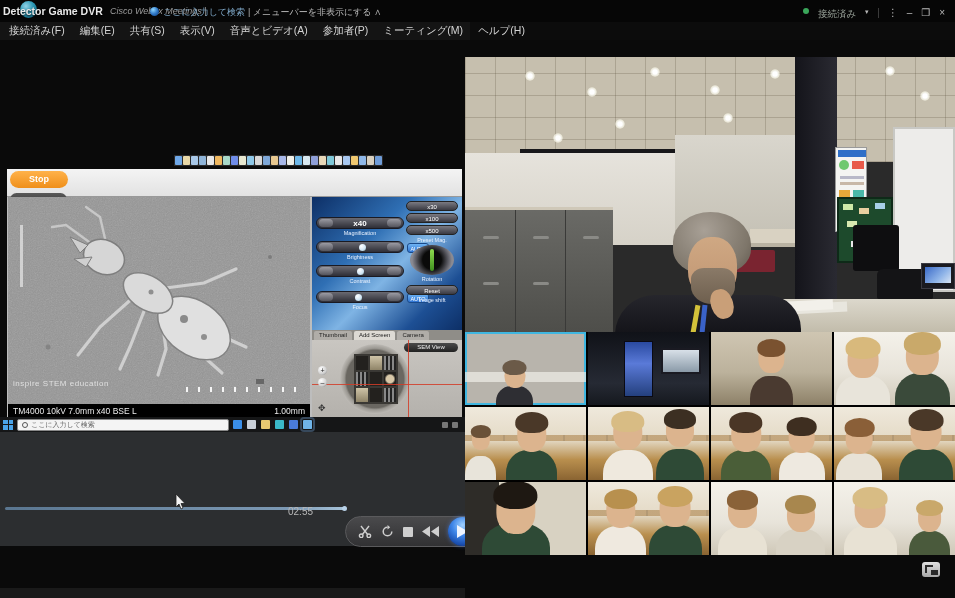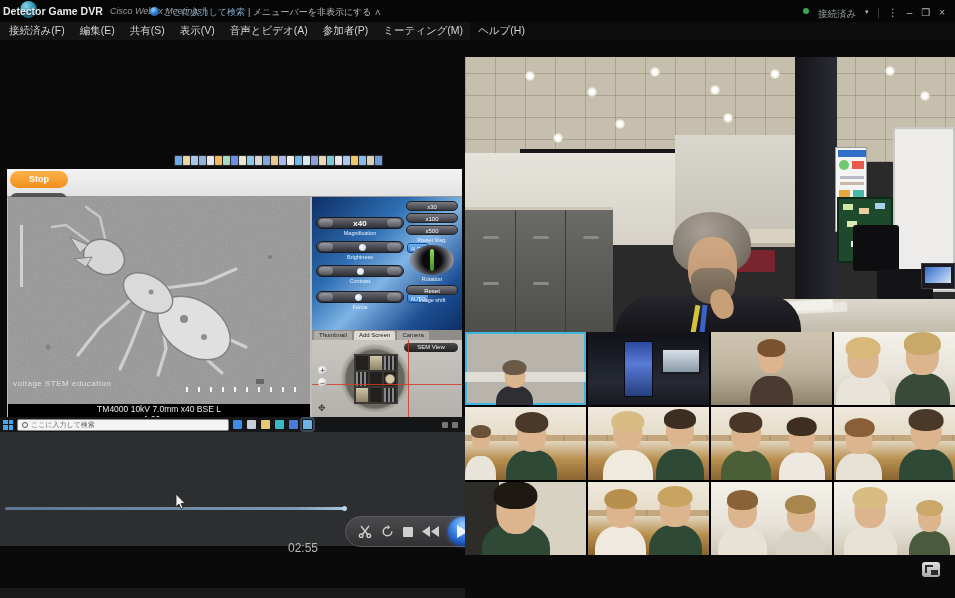--- a/index.html
+++ b/index.html
@@ -48,21 +48,21 @@
   .tbtn .lbl { font-size:5.5px; color:#333; margin-top:1px; white-space:nowrap; }
   .tb-sep { width:1px; height:22px; background:#aaa; margin:1px 1px 0 1px; }
 
   
   .sem-image { position:absolute; left:1px; top:28px; width:302px; height:207px; background:#8f8f8f; overflow:hidden; }
   .sem-image svg { display:block; }
   .sem-watermark { position:absolute; left:5px; bottom:16px; font-size:8px; color:rgba(235,235,235,.85); letter-spacing:.5px; }
   .sem-ruler { position:absolute; right:6px; bottom:12px; width:118px; height:5px;
       background:repeating-linear-gradient(90deg,#fff 0 2px,transparent 2px 12px); opacity:.9; }
   .sem-caption { position:absolute; left:1px; top:235px; width:302px; height:13px; background:#000;
-      display:flex; align-items:center; justify-content:space-between; padding:0 5px;flex-direction:column; }
+      display:flex; align-items:center; justify-content:space-between; padding:0 5px; }
   .sem-caption span { font-size:8.5px; color:#ececec; white-space:nowrap; }
 
   
   .blue-panel { position:absolute; left:305px; top:28px; width:150px; height:133px;
       background:linear-gradient(135deg,#0d2f66 0%, #2f6fb4 35%, #7fb4e4 55%, #1d4f94 80%, #0d2f66 100%); padding:4px 4px; }
   .bp-row { position:relative; height:20px; }
   .pill { position:relative; height:12px; border-radius:6px; background:linear-gradient(#6a6a72,#2e2e36);
       border:1px solid #1a1a22; color:#fff; font-size:7px; display:flex; align-items:center; justify-content:center; }
   .pill .endcap { position:absolute; top:1px; width:14px; height:8px; border-radius:5px; background:linear-gradient(#9a9aa2,#55555d); }
   .pill .endcap.l { left:2px; } .pill .endcap.r { right:2px; }
@@ -117,21 +117,21 @@
   .tb-tray { margin-left:auto; display:flex; gap:4px; align-items:center; padding-right:4px; }
   .tb-tray i { width:6px; height:6px; background:#777; border-radius:1px; }
 
   
   .share-desktop { position:absolute; left:0; top:392px; width:465px; height:114px; background:#2c2e30; }
   .cursor { position:absolute; left:175px; top:454px; width:11px; height:16px; z-index:4; }
   .progress { position:absolute; left:5px; top:507px; width:340px; height:3px; border-radius:2px;
       background:linear-gradient(90deg,#5a7690,#7d9ab5 85%,#a8c4da); }
   .progress .thumb { position:absolute; right:-2px; top:-1px; width:5px; height:5px; border-radius:50%; background:#b9d2e8; }
 
-  .player-time { position:absolute; left:288px; top:541px; font-size:12px; color:#b8b8b8; }
+  .player-time { position:absolute; left:288px; top:506px; font-size:10px; color:#b8b8b8; }
   .player-pill { position:absolute; left:345px; top:516px; width:276px; height:31px; border-radius:16px;
       background:linear-gradient(#4a4a4c,#313133); border:1px solid #5a5a5c;
       display:flex; align-items:center; gap:9px; padding:0 12px; }
   .pbtn { display:flex; align-items:center; justify-content:center; }
   .pbtn svg { display:block; }
   .play-btn { width:29px; height:29px; border-radius:50%;
       background:radial-gradient(circle at 50% 28%, #9fd0ff 0%, #3f86e8 40%, #1a4fb0 75%, #0d2a70); 
       display:flex; align-items:center; justify-content:center; box-shadow:0 0 4px rgba(80,140,255,.5); }
   .vol-track { position:relative; width:58px; height:3px; border-radius:2px; background:#1e1e1e; }
   .vol-fill { position:absolute; left:0; top:0; height:3px; width:62%; border-radius:2px; background:#6fa0d8; }
@@ -368,21 +368,21 @@
           <ellipse cx="96" cy="60" rx="21" ry="17" transform="rotate(24 96 60)" fill="#d6d6d6" stroke="#7e7e7e" stroke-width="1.5"></ellipse>
           <path d="M80,48 L62,40 L72,56 Z" fill="#cfcfcf" stroke="#7e7e7e" stroke-width="1"></path>
           <path d="M84,60 L66,62 L78,70 Z" fill="#cfcfcf" stroke="#7e7e7e" stroke-width="1"></path>
           <circle cx="176" cy="122" r="4" fill="#8a8a8a"></circle>
           <circle cx="196" cy="140" r="3" fill="#8f8f8f"></circle>
           <circle cx="143" cy="95" r="2.5" fill="#8f8f8f"></circle>
           <rect x="248" y="182" width="8" height="5" fill="#5a5a5a" opacity="0.8"></rect>
           <circle cx="262" cy="60" r="2" fill="#6f6f6f" opacity="0.7"></circle>
           <circle cx="40" cy="150" r="2.5" fill="#7a7a7a" opacity="0.7"></circle>
         </svg>
-        <span class="sem-watermark">voltage STEM education</span>
+        <span class="sem-watermark">inspire STEM education</span>
         <div class="sem-ruler"></div>
       </div>
       <div class="sem-caption">
         <span>TM4000 10kV 7.0mm x40 BSE L</span>
         <span>1.00mm</span>
       </div>
 
       <div class="blue-panel">
         <div class="bp-left">
           <div class="bp-row">

